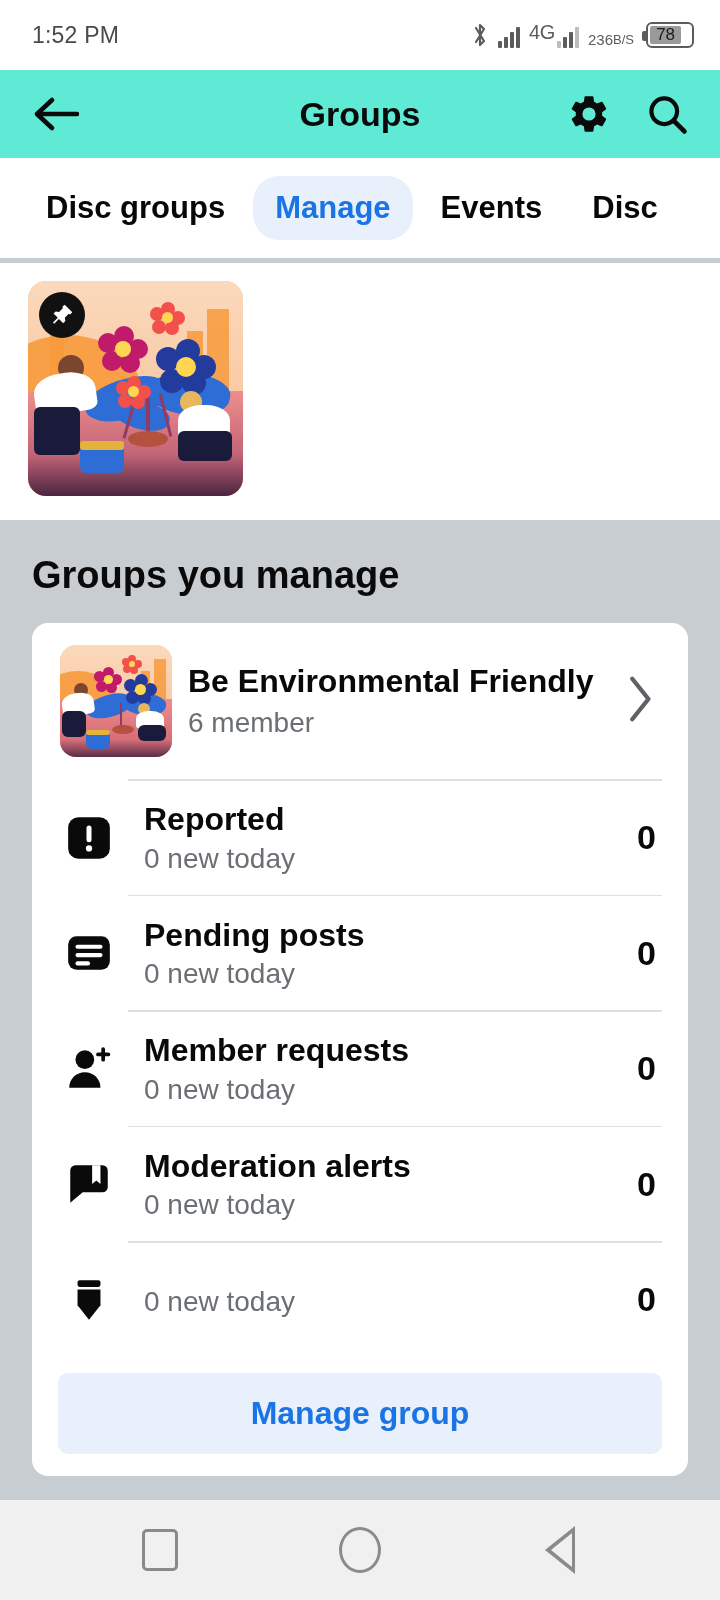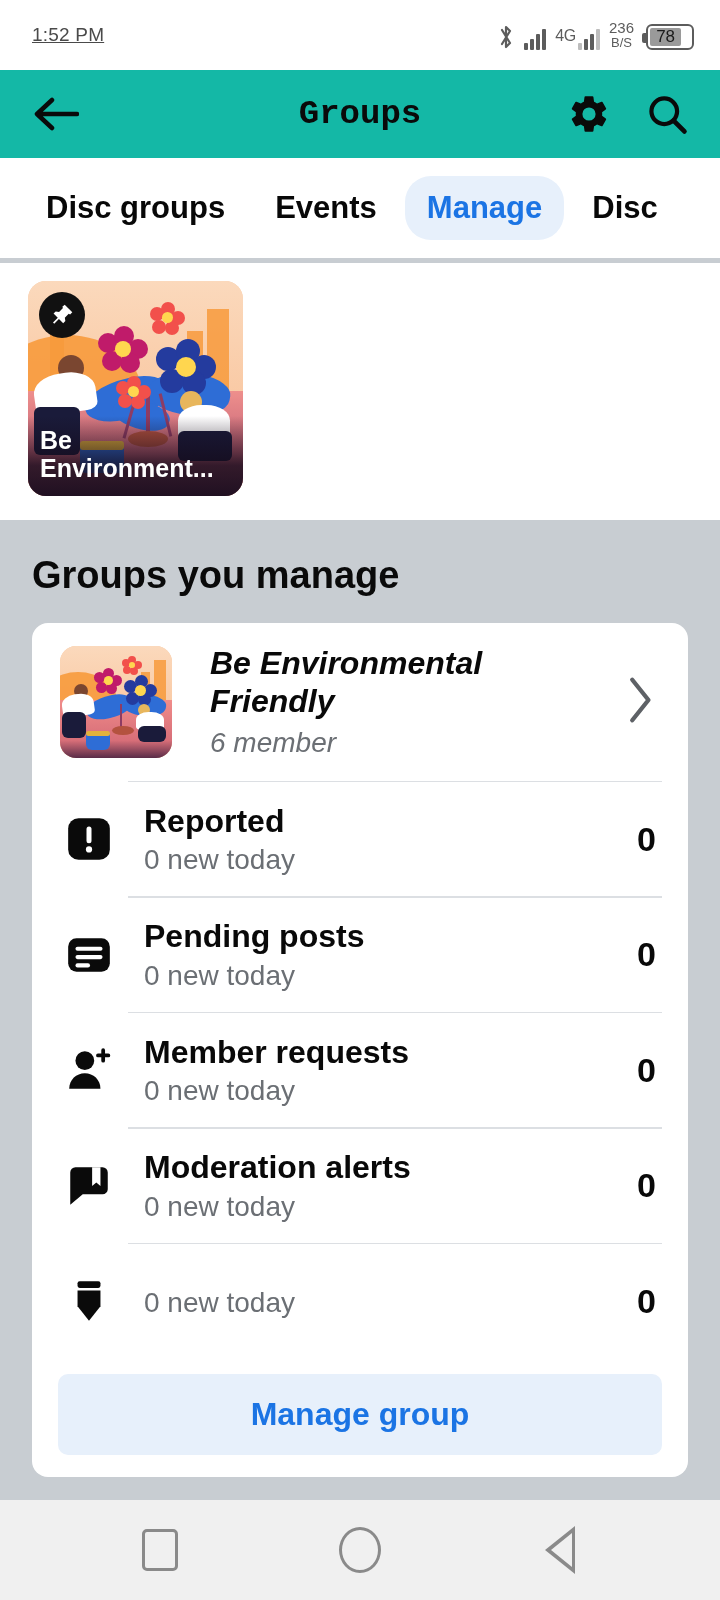--- a/index.html
+++ b/index.html
@@ -10,56 +10,56 @@
     overflow:hidden;
     position:relative;
   }
 
   
   .statusbar{
     height:70px; background:#ffffff;
     display:flex; align-items:center; justify-content:space-between;
     padding:0 26px 0 32px;
   }
-  .status-time{ font-size:19px; color:#4a4a4a; letter-spacing:.2px;text-decoration:underline; }
+  .status-time{ font-size:23px; color:#4a4a4a; letter-spacing:.2px; }
   .status-right{ display:flex; align-items:flex-end; gap:9px; }
   .ic-bt{ width:18px; height:26px; position:relative; }
   .ic-bt svg{ display:block; }
   .bars{ display:flex; align-items:flex-end; gap:2px; height:22px; }
   .bars i{ display:block; width:4px; background:#5c5c5c; border-radius:1px; }
   .bars i:nth-child(1){ height:7px; }
   .bars i:nth-child(2){ height:11px; }
   .bars i:nth-child(3){ height:16px; }
   .bars i:nth-child(4){ height:21px; }
   .bars.dim i:nth-child(1){ background:#bdbdbd; }
   .bars.dim i:nth-child(4){ background:#bdbdbd; }
   .net-group{ display:flex; align-items:flex-end; gap:2px; }
-  .net-4g{ font-size:16px; color:#5c5c5c; line-height:1; margin-bottom:6px; letter-spacing:-.3px; }
-  .rate{ display:flex; flex-direction:column; align-items:center; line-height:1.02; color:#5c5c5c; margin-bottom:1px; }
+  .net-4g{ font-size:20px; color:#5c5c5c; line-height:1; margin-bottom:6px; letter-spacing:-.3px; }
+  .rate{ display:flex; flex-direction:row; align-items:center; line-height:1.02; color:#5c5c5c; margin-bottom:1px; }
   .rate span:first-child{ font-size:15px; }
   .rate span:last-child{ font-size:13px; }
   .batt{
     width:48px; height:26px; border:2.5px solid #5c5c5c; border-radius:6px;
     display:flex; align-items:center; justify-content:flex-start; position:relative;
     margin-left:3px; padding:2px;
   }
   .batt::before{
     content:""; position:absolute; left:-6px; top:7px; width:4px; height:10px;
     background:#5c5c5c; border-radius:2px 0 0 2px;
   }
   .batt-fill{
     background:#9a9a9a; height:100%; width:78%; border-radius:2px;
     display:flex; align-items:center; justify-content:center;
     font-size:17px; color:#1b1b1b; font-weight:500;
   }
 
   
   .header{
-    background:#14b8a6; height:88px;
-    display:flex; align-items:center; position:relative; padding:0 28px;font-family:Liberation Mono, monospace;
+    background:#5eead4; height:88px;
+    display:flex; align-items:center; position:relative; padding:0 28px;
   }
   .back-btn{ width:56px; height:56px; display:flex; align-items:center; justify-content:center; }
   .page-title{
     position:absolute; left:0; right:0; text-align:center;
     font-size:34px; font-weight:700; color:#0a0a0a; pointer-events:none;
   }
   .header-actions{ margin-left:auto; display:flex; align-items:center; gap:28px; z-index:2; }
   .hdr-icon{ width:50px; height:50px; display:flex; align-items:center; justify-content:center; }
 
   
@@ -115,21 +115,21 @@
   
   .section-title{
     font-size:38px; font-weight:700; color:#0a0a0a;
     padding:34px 0 26px 32px;
   }
   .manage-card{
     margin:0 32px; background:#ffffff; border-radius:16px; overflow:hidden;
   }
 
   .group-row{
-    display:flex; align-items:center; padding:22px 26px 22px 28px; gap:38px;font-style:italic;
+    display:flex; align-items:center; padding:22px 26px 22px 28px; gap:16px;
   }
   .group-thumb{
     width:112px; height:112px; border-radius:16px; overflow:hidden;
     position:relative; flex:0 0 auto; background:#F9CBA7;
   }
   .group-meta{ flex:1 1 auto; min-width:0; }
   .group-name{ font-size:32px; font-weight:700; color:#090909; line-height:1.18; }
   .group-sub{ font-size:28px; color:#6b6f74; margin-top:6px; }
   .chev{ flex:0 0 auto; padding-right:6px; }
 
@@ -220,22 +220,22 @@
       <svg width="44" height="44" viewBox="0 0 24 24">
         <circle cx="10.5" cy="10.5" r="7" fill="none" stroke="#0a0a0a" stroke-width="2.3"></circle>
         <path d="M15.6 15.6 L21.5 21.5" stroke="#0a0a0a" stroke-width="2.6" stroke-linecap="round"></path>
       </svg>
     </div>
   </div>
 </div>
 
 <div class="tabs">
   <div class="tab">Disc groups</div>
+  <div class="tab active">Manage</div>
   <div class="tab">Events</div>
-  <div class="tab active">Manage</div>
   <div class="tab">Disc</div>
 </div>
 <div class="tabs-divider"></div>
 
 <div class="pinned-strip">
   <div class="pin-card">
     <div class="garden">
       <div class="g-sky"></div>
       <div class="g-sun" style="left:-36px; top:54px; width:150px; height:118px;"></div>
       <div class="g-bldg" style="right:14px; top:28px; width:22px; height:118px;"></div>
@@ -292,21 +292,20 @@
       </div>
       <div class="mound" style="left:100px; top:150px; width:40px; height:16px;"></div>
       <div class="pot" style="left:52px;  top:162px; width:44px; height:30px;"></div>
       <div class="pot-top" style="left:52px;  top:160px; width:44px; height:9px;"></div>
     </div>
     <div class="pin-badge">
       <svg width="26" height="26" viewBox="0 0 24 24">
         <path fill="#ffffff" d="M14.5 2.5l7 7-2 2-1.3-.6-3.6 3.6.5 3.1-2 2-3.9-3.9-4.4 4.4-1.1-1.1 4.4-4.4L4.2 10.7l2-2 3.1.5 3.6-3.6-.6-1.3z"></path>
       </svg>
     </div>
-    <div class="pin-card-label">Be Environment...</div>
   </div>
 </div>
 
 <div class="section-title">Groups you manage</div>
 
 <div class="manage-card">
 
   <div class="group-row">
     <div class="group-thumb">
       <div class="garden">

